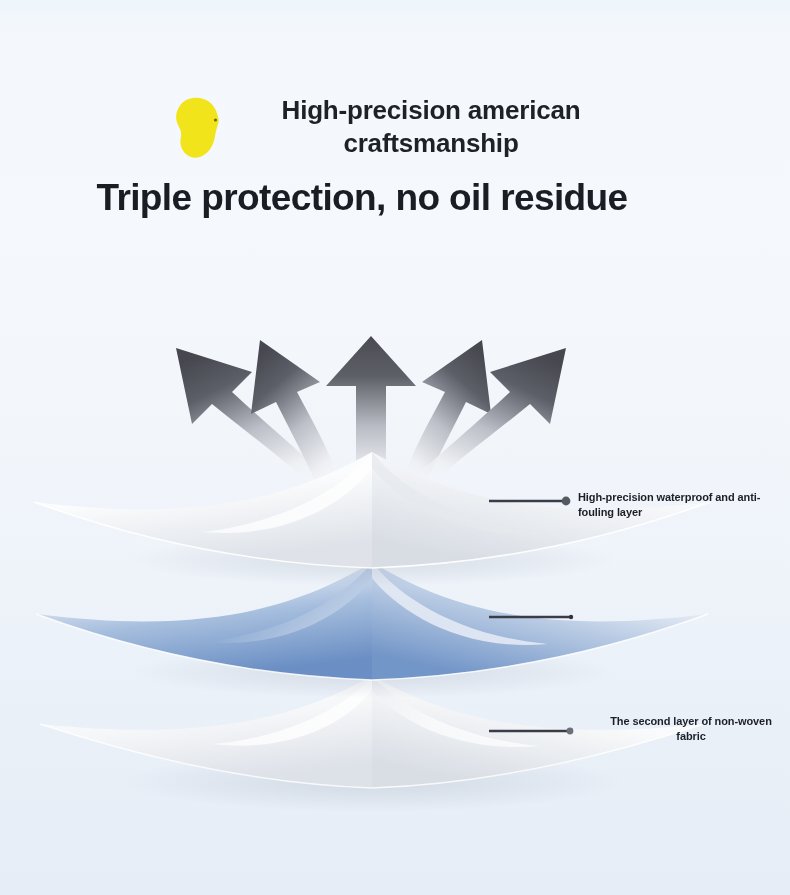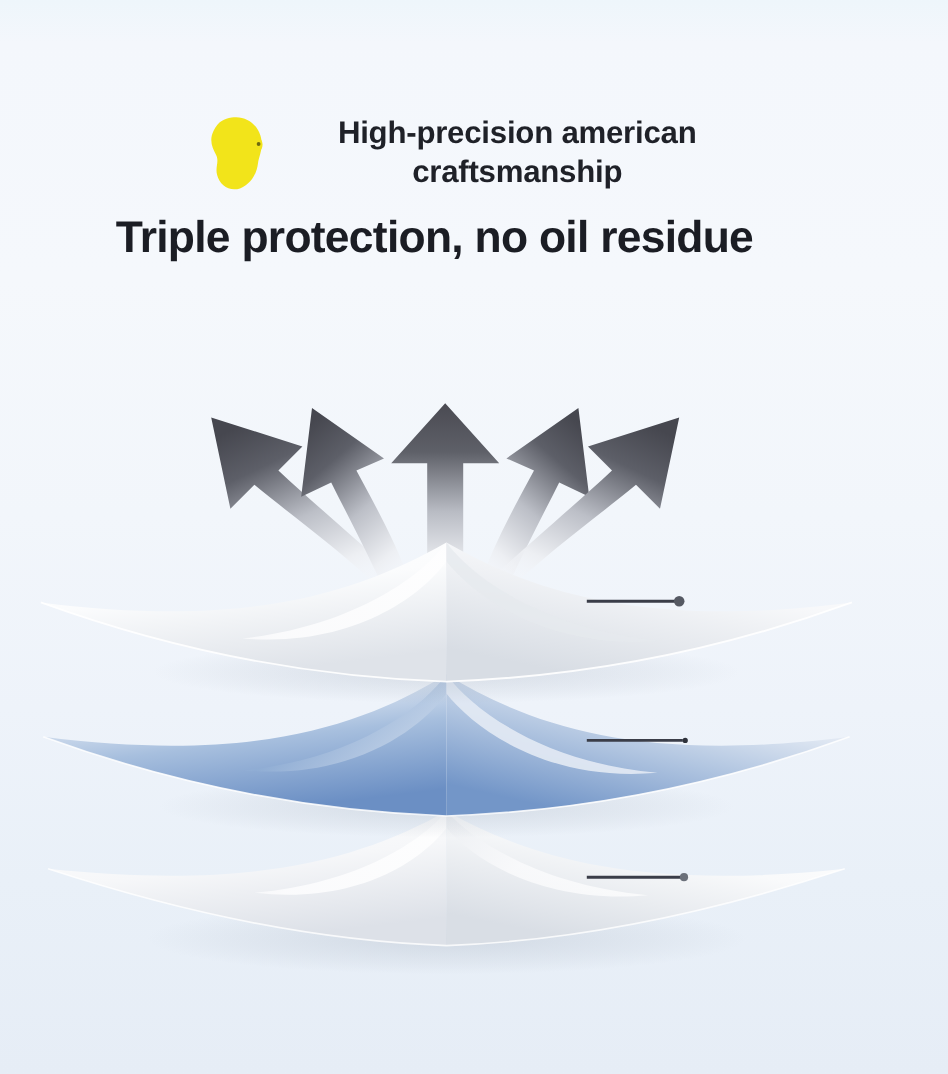--- a/index.html
+++ b/index.html
@@ -306,16 +306,18 @@
                  C10 43 14 39 11 33 C8 27 5 21 9 13 C13 5 18 3 24 2 Z" fill="#f2e41a"></path>
         <path d="M45 18 C49 19 51 24 49 28 C47 31 44 30 43 27 C42 23 43 19 45 18 Z" fill="#f2e41a"></path>
         <circle cx="46.5" cy="24" r="1.6" fill="#6e6a10"></circle>
       </svg>
       <div class="eyebrow-text">High-precision american craftsmanship</div>
     </div>
 
     <div class="main-title">Triple protection, no oil residue</div>
   </div>
 
-
-
+  <div class="callout c1">High-precision waterproof and anti-fouling layer</div>
+
+
+  <div class="callout c3">The second layer of non-woven fabric</div>
 
 </div>
 
 </body></html>

